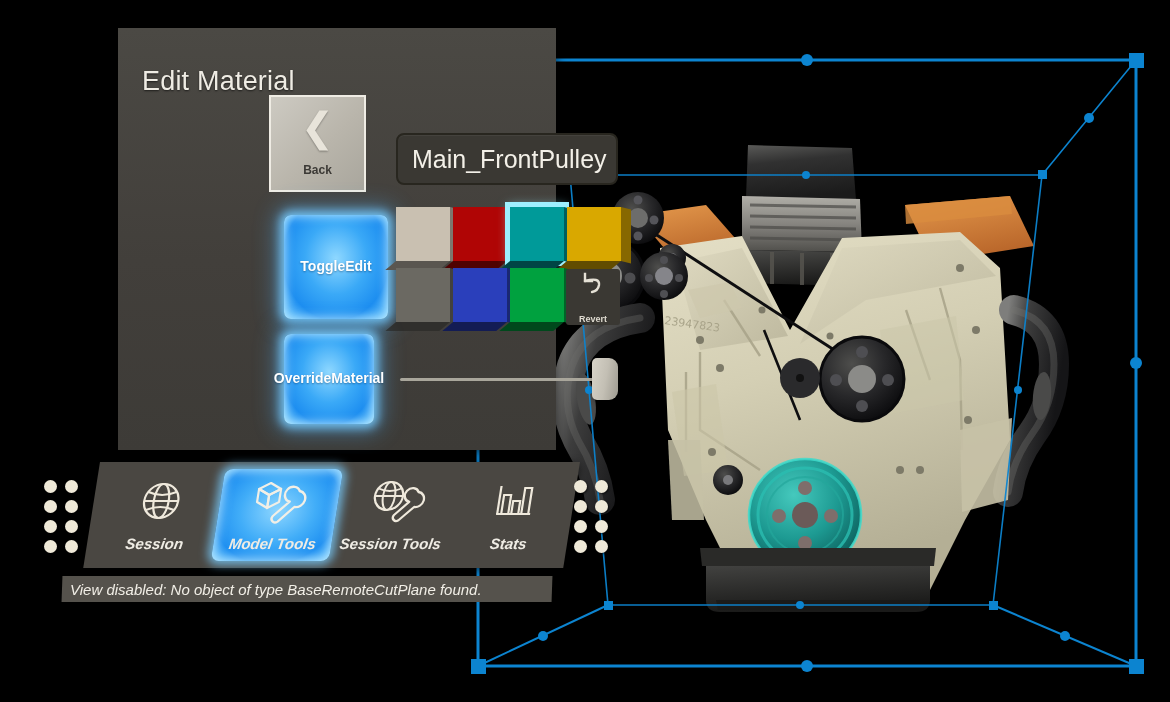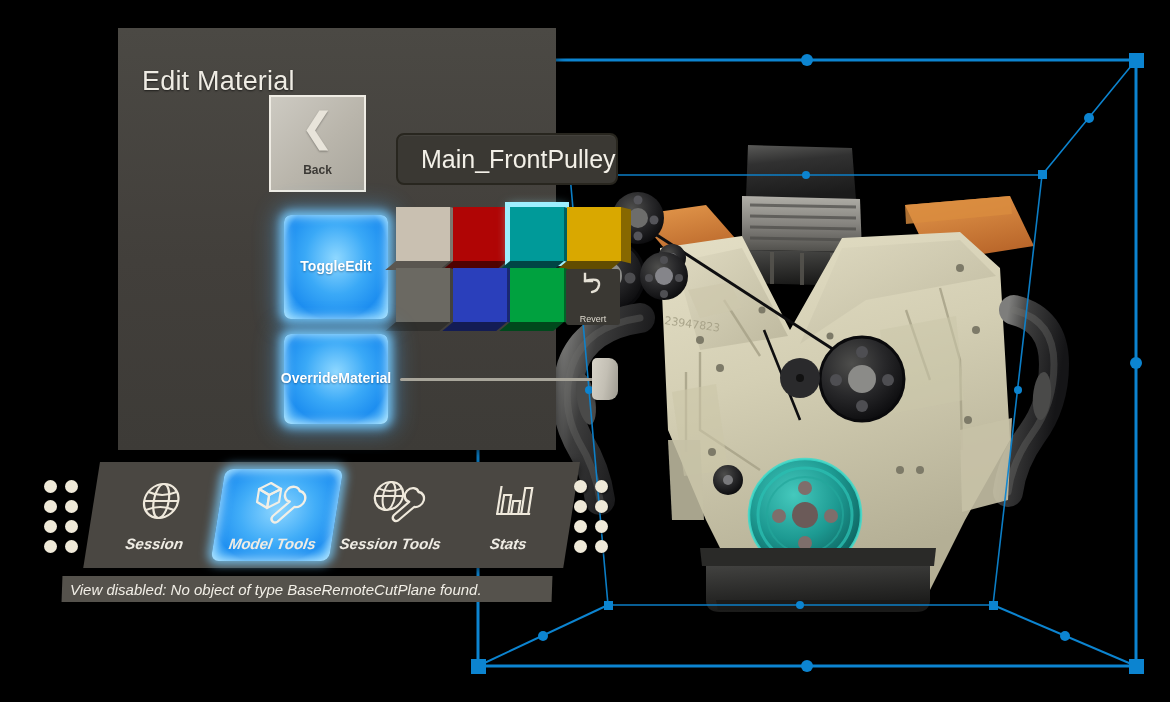--- a/index.html
+++ b/index.html
@@ -45,39 +45,39 @@
     border: none; transform: skewY(12deg); transform-origin: left top;
   }
   #back-chevron { font-size: 40px; color: #e8e4da; line-height: 1; font-weight: 300;
                   margin-top: -4px; text-shadow: 0 1px 2px rgba(0,0,0,.35); }
   #back-label { font-size: 12px; font-weight: bold; color: #3c3a36; margin-top: 16px; }
 
   
   #mat-name {
     position: absolute; left: 278px; top: 105px; width: 222px; height: 52px;
     background: #3a3833; border: 2px solid #28261f; border-radius: 8px;
-    display: flex; align-items: center; padding-left: 23px;
+    display: flex; align-items: center; padding-left: 14px;
     font-size: 25px; color: #f3f0e8;
     box-shadow: inset 0 1px 0 rgba(255,255,255,.05);
   }
 
   
   .glow-btn {
     position: absolute;
     background: radial-gradient(ellipse at 50% 42%, #8fd8ff 0%, #3aa9f7 42%, #1d8ef0 72%, #7fd2ff 100%);
     border-radius: 7px;
     box-shadow: 0 0 10px 4px rgba(120,205,255,.85),
                 0 0 22px 8px rgba(80,180,255,.45),
                 inset 0 0 10px 2px rgba(200,240,255,.75);
     display: flex; align-items: center; justify-content: center;
     color: #fff; font-size: 14px; font-weight: bold; line-height: 1.22;
     text-align: center; text-shadow: 0 1px 2px rgba(0,40,80,.45);
   }
   #toggle-tint      { left: 166px; top: 187px; width: 104px; height: 104px; }
-  #override-rough   { left: 166px; top: 306px; width: 104px; height: 90px; }
+  #override-rough   { left: 166px; top: 306px; width: 90px; height: 90px; }
 
   
   .swatch {
     position: absolute; width: 54px; height: 54px;
   }
   .swatch .face { position: absolute; inset: 0; }
   .swatch .side {
     position: absolute; left: 54px; top: 0; width: 10px; height: 54px;
     transform: skewY(14deg); transform-origin: left top; filter: brightness(.62);
   }
@@ -87,21 +87,21 @@
   }
   .swatch.sel { outline: 5px solid #9ef0ff; outline-offset: 0px;
                 box-shadow: 0 0 10px 2px rgba(150,240,255,.6); }
 
   
   #revert-btn {
     position: absolute; left: 448px; top: 241px; width: 54px; height: 56px;
     background: #3a3833; border-radius: 3px;
     display: flex; flex-direction: column; align-items: center; justify-content: center;
   }
-  #revert-label { font-size: 9px; color: #dedacf; margin-top: 18px; }
+  #revert-label { font-size: 9px; color: #dedacf; margin-top: 18px; font-weight: bold; }
 
   
   #rough-track {
     position: absolute; left: 282px; top: 350px; width: 212px; height: 3px;
     background: #a9a69b; border-radius: 2px;
   }
   #rough-knob {
     position: absolute; left: 474px; top: 330px; width: 26px; height: 42px;
     background: linear-gradient(100deg,#d7d3c8 0%,#c3bfb4 52%,#9d9a90 100%);
     border-radius: 5px 9px 9px 5px;

